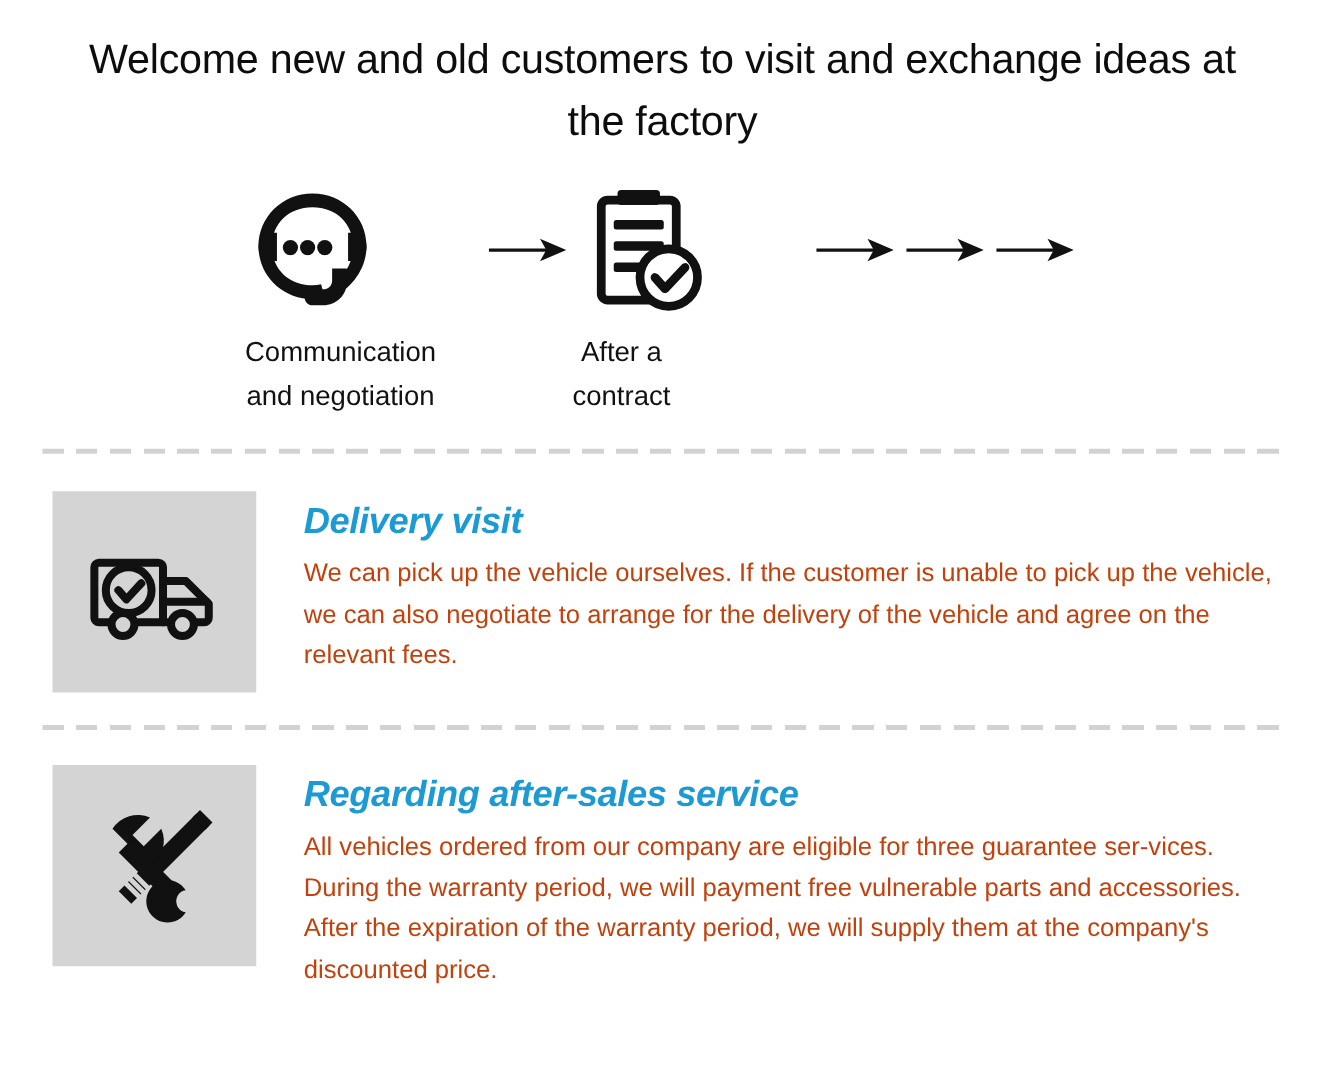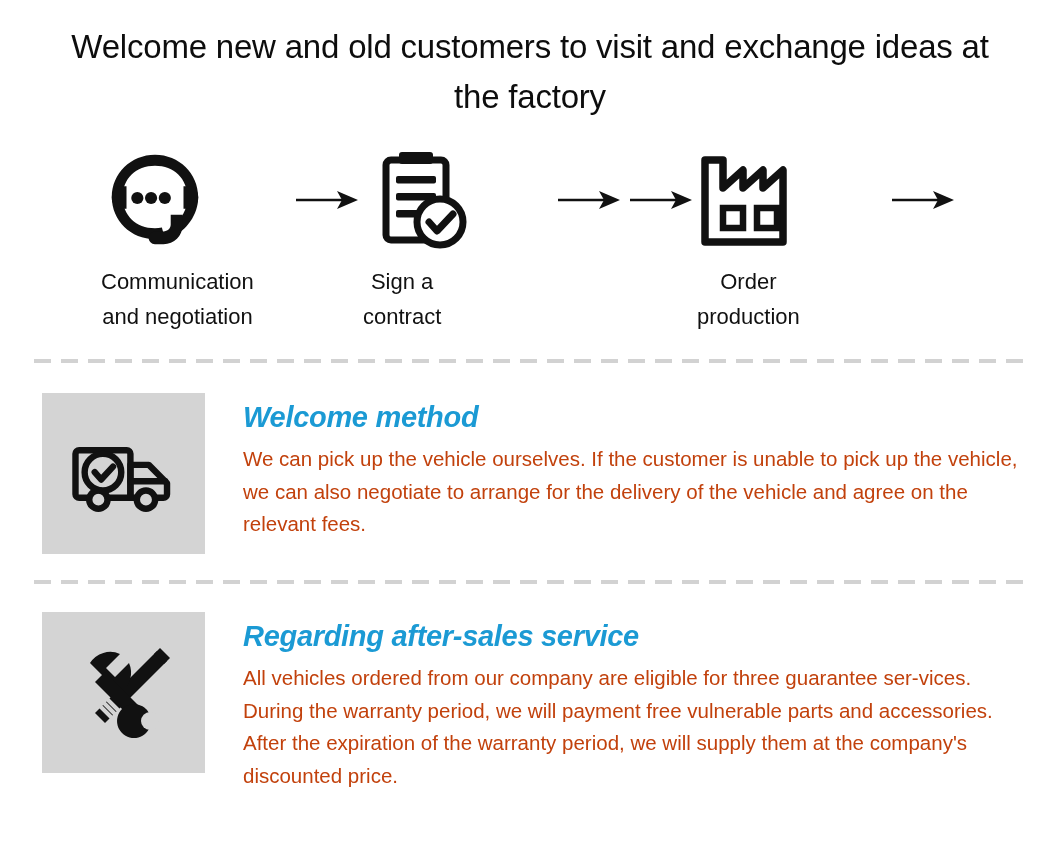--- a/index.html
+++ b/index.html
@@ -161,50 +161,39 @@
         <rect x="36" y="4" width="34" height="12" rx="3" fill="#111"></rect>
         <g fill="#111">
           <rect x="33" y="28" width="40" height="7.5" rx="2"></rect>
           <rect x="33" y="45" width="40" height="7.5" rx="2"></rect>
           <rect x="33" y="62" width="40" height="7.5" rx="2"></rect>
         </g>
         <circle cx="77" cy="74" r="23" fill="#fff" stroke="#111" stroke-width="7"></circle>
         <path d="M66 74l8 9 16-17" fill="none" stroke="#111" stroke-width="7" stroke-linecap="round" stroke-linejoin="round"></path>
       </svg>
     </div>
-    <div class="step-label">Sign a
+    <div class="step-label">After a
 contract</div>
   </div>
 
   <div class="arrow">
     <svg width="62" height="26" viewBox="0 0 62 26" aria-hidden="true">
       <line x1="0" y1="13" x2="50" y2="13" stroke="#111" stroke-width="2.6"></line>
       <path d="M62 13 L41 4 L46 13 L41 22 Z" fill="#111"></path>
     </svg>
   </div>
 
 
   <div class="arrow">
     <svg width="62" height="26" viewBox="0 0 62 26" aria-hidden="true">
       <line x1="0" y1="13" x2="50" y2="13" stroke="#111" stroke-width="2.6"></line>
       <path d="M62 13 L41 4 L46 13 L41 22 Z" fill="#111"></path>
     </svg>
   </div>
 
-  <div class="step">
-    <div class="step-icon">
-      <svg width="104" height="92" viewBox="0 0 104 92" aria-hidden="true">
-        <path d="M8 88V6h18v28l20-18v18l20-18v18l20-18v72z" fill="none" stroke="#111" stroke-width="7.5" stroke-linejoin="round"></path>
-        <rect x="26" y="54" width="20" height="20" fill="none" stroke="#111" stroke-width="6.5"></rect>
-        <rect x="60" y="54" width="20" height="20" fill="none" stroke="#111" stroke-width="6.5"></rect>
-      </svg>
-    </div>
-    <div class="step-label">Order
-production</div>
-  </div>
 
   <div class="arrow">
     <svg width="62" height="26" viewBox="0 0 62 26" aria-hidden="true">
       <line x1="0" y1="13" x2="50" y2="13" stroke="#111" stroke-width="2.6"></line>
       <path d="M62 13 L41 4 L46 13 L41 22 Z" fill="#111"></path>
     </svg>
   </div>
 
 
 </div>
@@ -219,21 +208,21 @@
         <path d="M66 38h20l20 20v12a4 4 0 0 1-4 4H66z"></path>
         <line x1="66" y1="56" x2="104" y2="56"></line>
         <circle cx="31" cy="76" r="10" fill="#d4d4d4"></circle>
         <circle cx="83" cy="76" r="10" fill="#d4d4d4"></circle>
         <circle cx="36" cy="46" r="20"></circle>
       </g>
       <path d="M27 46l7 8 13-14" fill="none" stroke="#111" stroke-width="7" stroke-linecap="round" stroke-linejoin="round"></path>
     </svg>
   </div>
   <div class="info-body">
-    <h2 class="info-heading">Welcome method</h2>
+    <h2 class="info-heading">Delivery visit</h2>
     <p class="info-text">We can pick up the vehicle ourselves. If the customer is unable to pick up the vehicle, we can also negotiate to arrange for the delivery of the vehicle and agree on the relevant fees.</p>
   </div>
 </div>
 
 <div class="spacer-1"></div>
 
 <div class="divider"></div>
 
 <div class="info info-2">
   <div class="info-figure">

